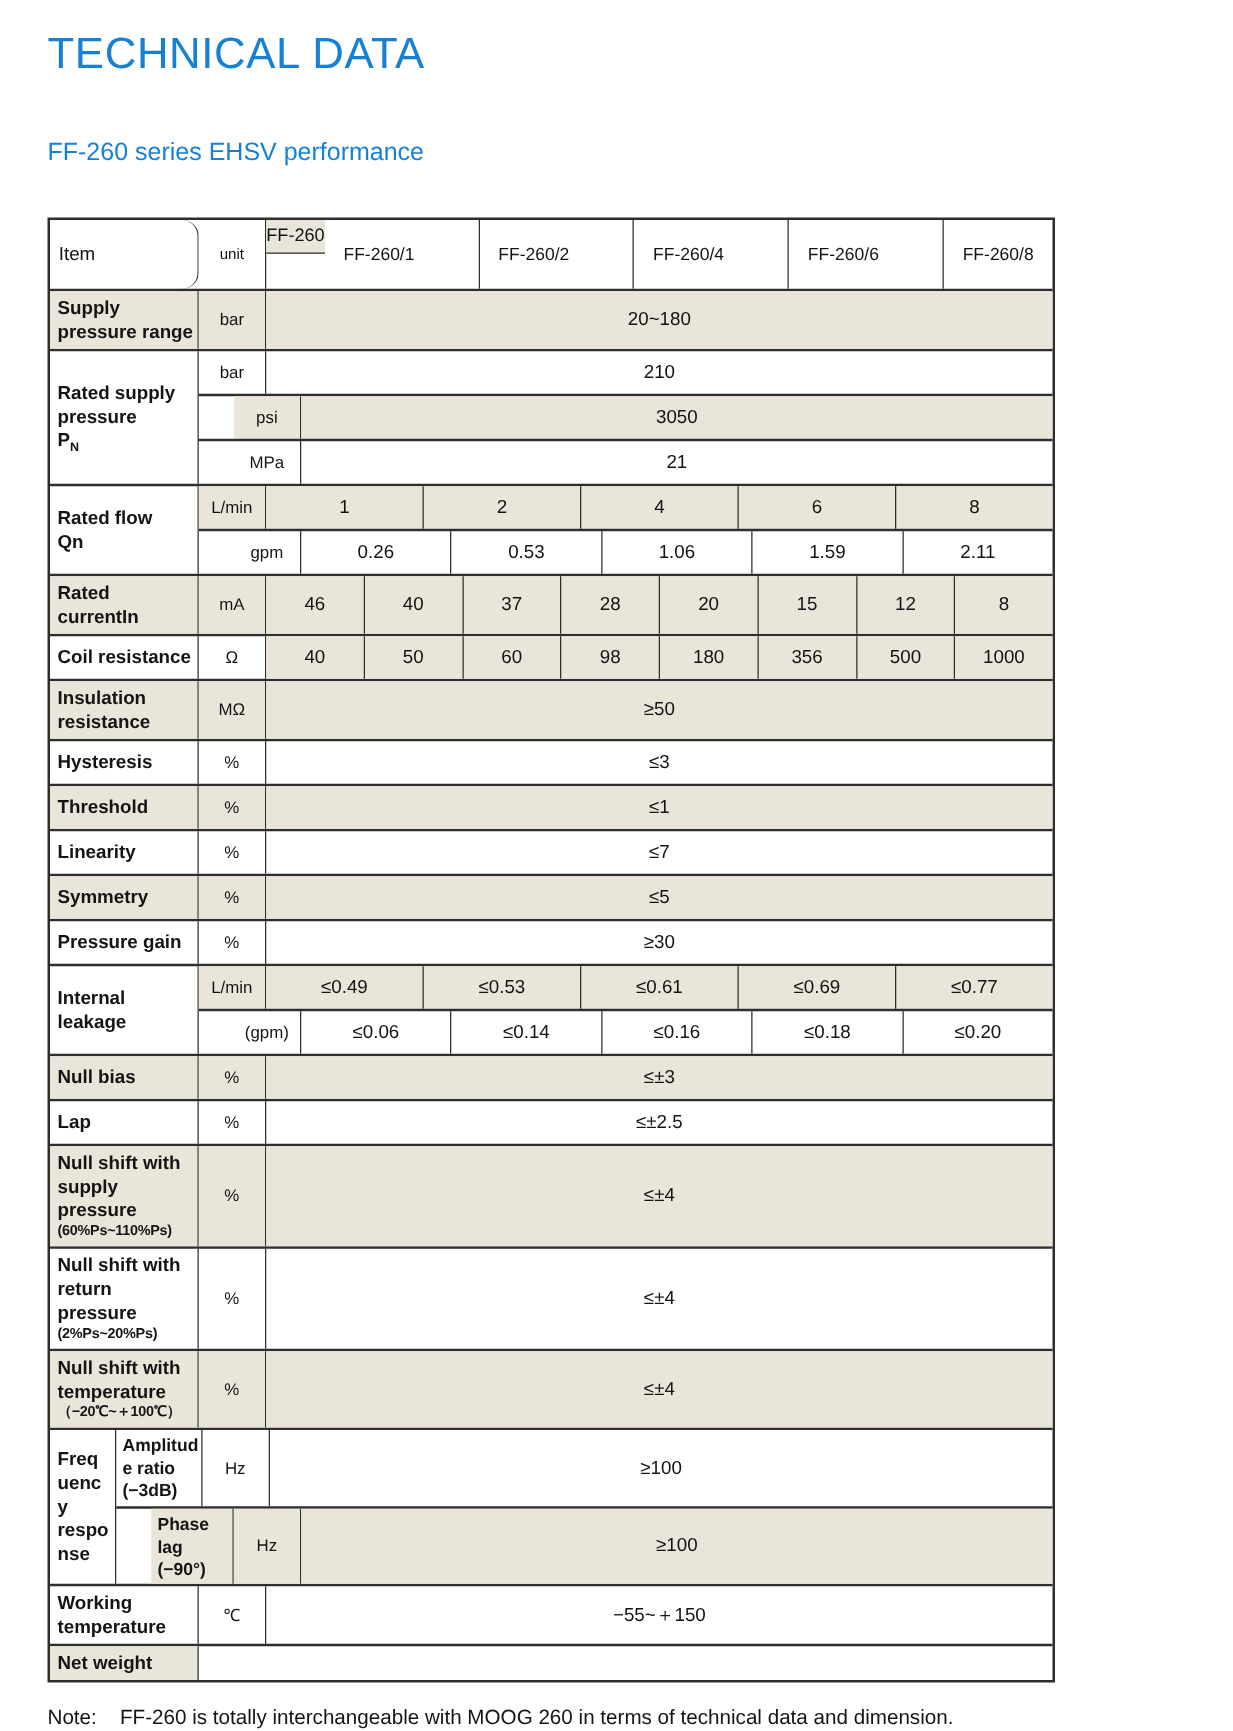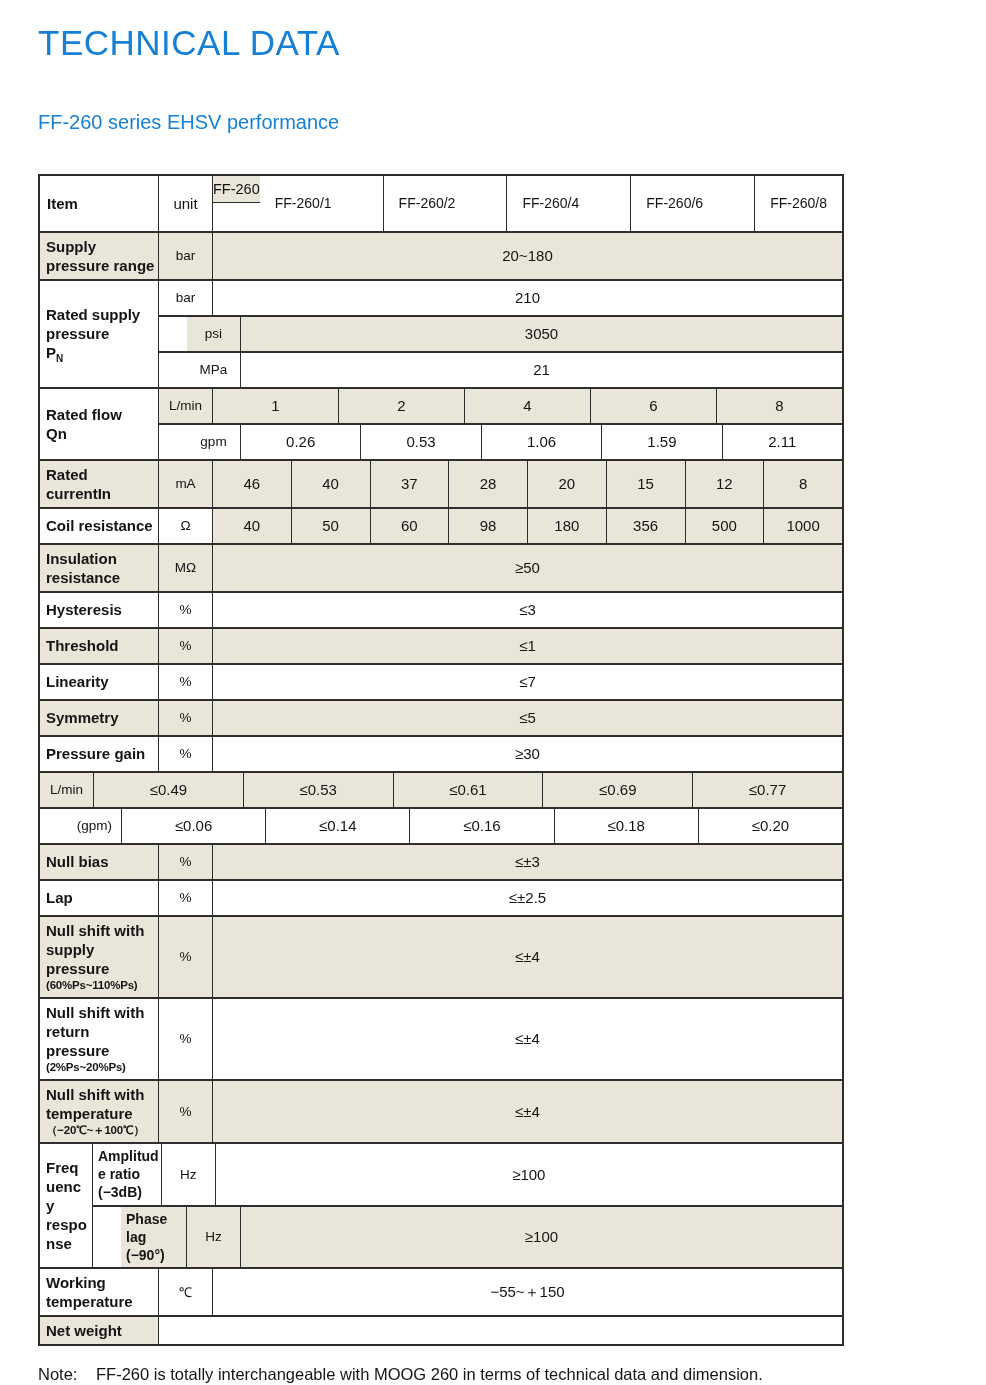--- a/index.html
+++ b/index.html
@@ -34,22 +34,22 @@
   
   .ttable{
     width:806px;
     border:2px solid var(--bd);
     margin-top:40px;
     box-sizing:border-box;
   }
   .cellc{display:flex;align-items:center;justify-content:center;}
   
   .thead{display:flex;min-height:55px;}
-  .hitem{flex:0 0 119px;border-right:1px solid var(--bd);display:flex;align-items:center;padding-left:7px;font-weight:700;font-size:15px;box-sizing:border-box;}
-  .hunit{flex:0 0 53px;border-right:1px solid var(--bd);font-size:15px;}
+  .hitem{flex:0 0 119px;border-right:1px solid var(--bd);display:flex;align-items:center;padding-left:7px;font-weight:400;font-size:15px;box-sizing:border-box;border-radius:13px;}
+  .hunit{flex:0 0 53px;border-right:1px solid var(--bd);font-size:12px;}
   .hright{flex:1;display:flex;}
   .hgroup{height:26px;font-size:14.5px;border-bottom:1px solid var(--bd);}
   .hmodels{display:flex;flex:1;}
   .hmodel{flex:1;font-size:14px;}
   .hmodel + .hmodel{border-left:1px solid var(--bd);margin-left:36px;}
   
   .tgroup{display:flex;border-top:2px solid var(--bd);}
   .glabel{
     flex:0 0 119px;box-sizing:border-box;
     border-right:1px solid var(--bd);
@@ -286,20 +286,24 @@
           <div class="glines">
             <div class="gline">
               <div class="gunit cellc">%</div>
               <div class="gvals">
                 <div class="gval cellc">≥30</div>
               </div>
             </div>
           </div>
         </div>
         <div class="tgroup">
+          <div class="glabel">
+            <div class="labtext">Internal
+leakage</div>
+          </div>
           <div class="glines">
             <div class="gline">
               <div class="gunit cellc beige">L/min</div>
               <div class="gvals">
                 <div class="gval cellc beige">≤0.49</div>
                 <div class="gval cellc beige">≤0.53</div>
                 <div class="gval cellc beige">≤0.61</div>
                 <div class="gval cellc beige">≤0.69</div>
                 <div class="gval cellc beige">≤0.77</div>
               </div>

